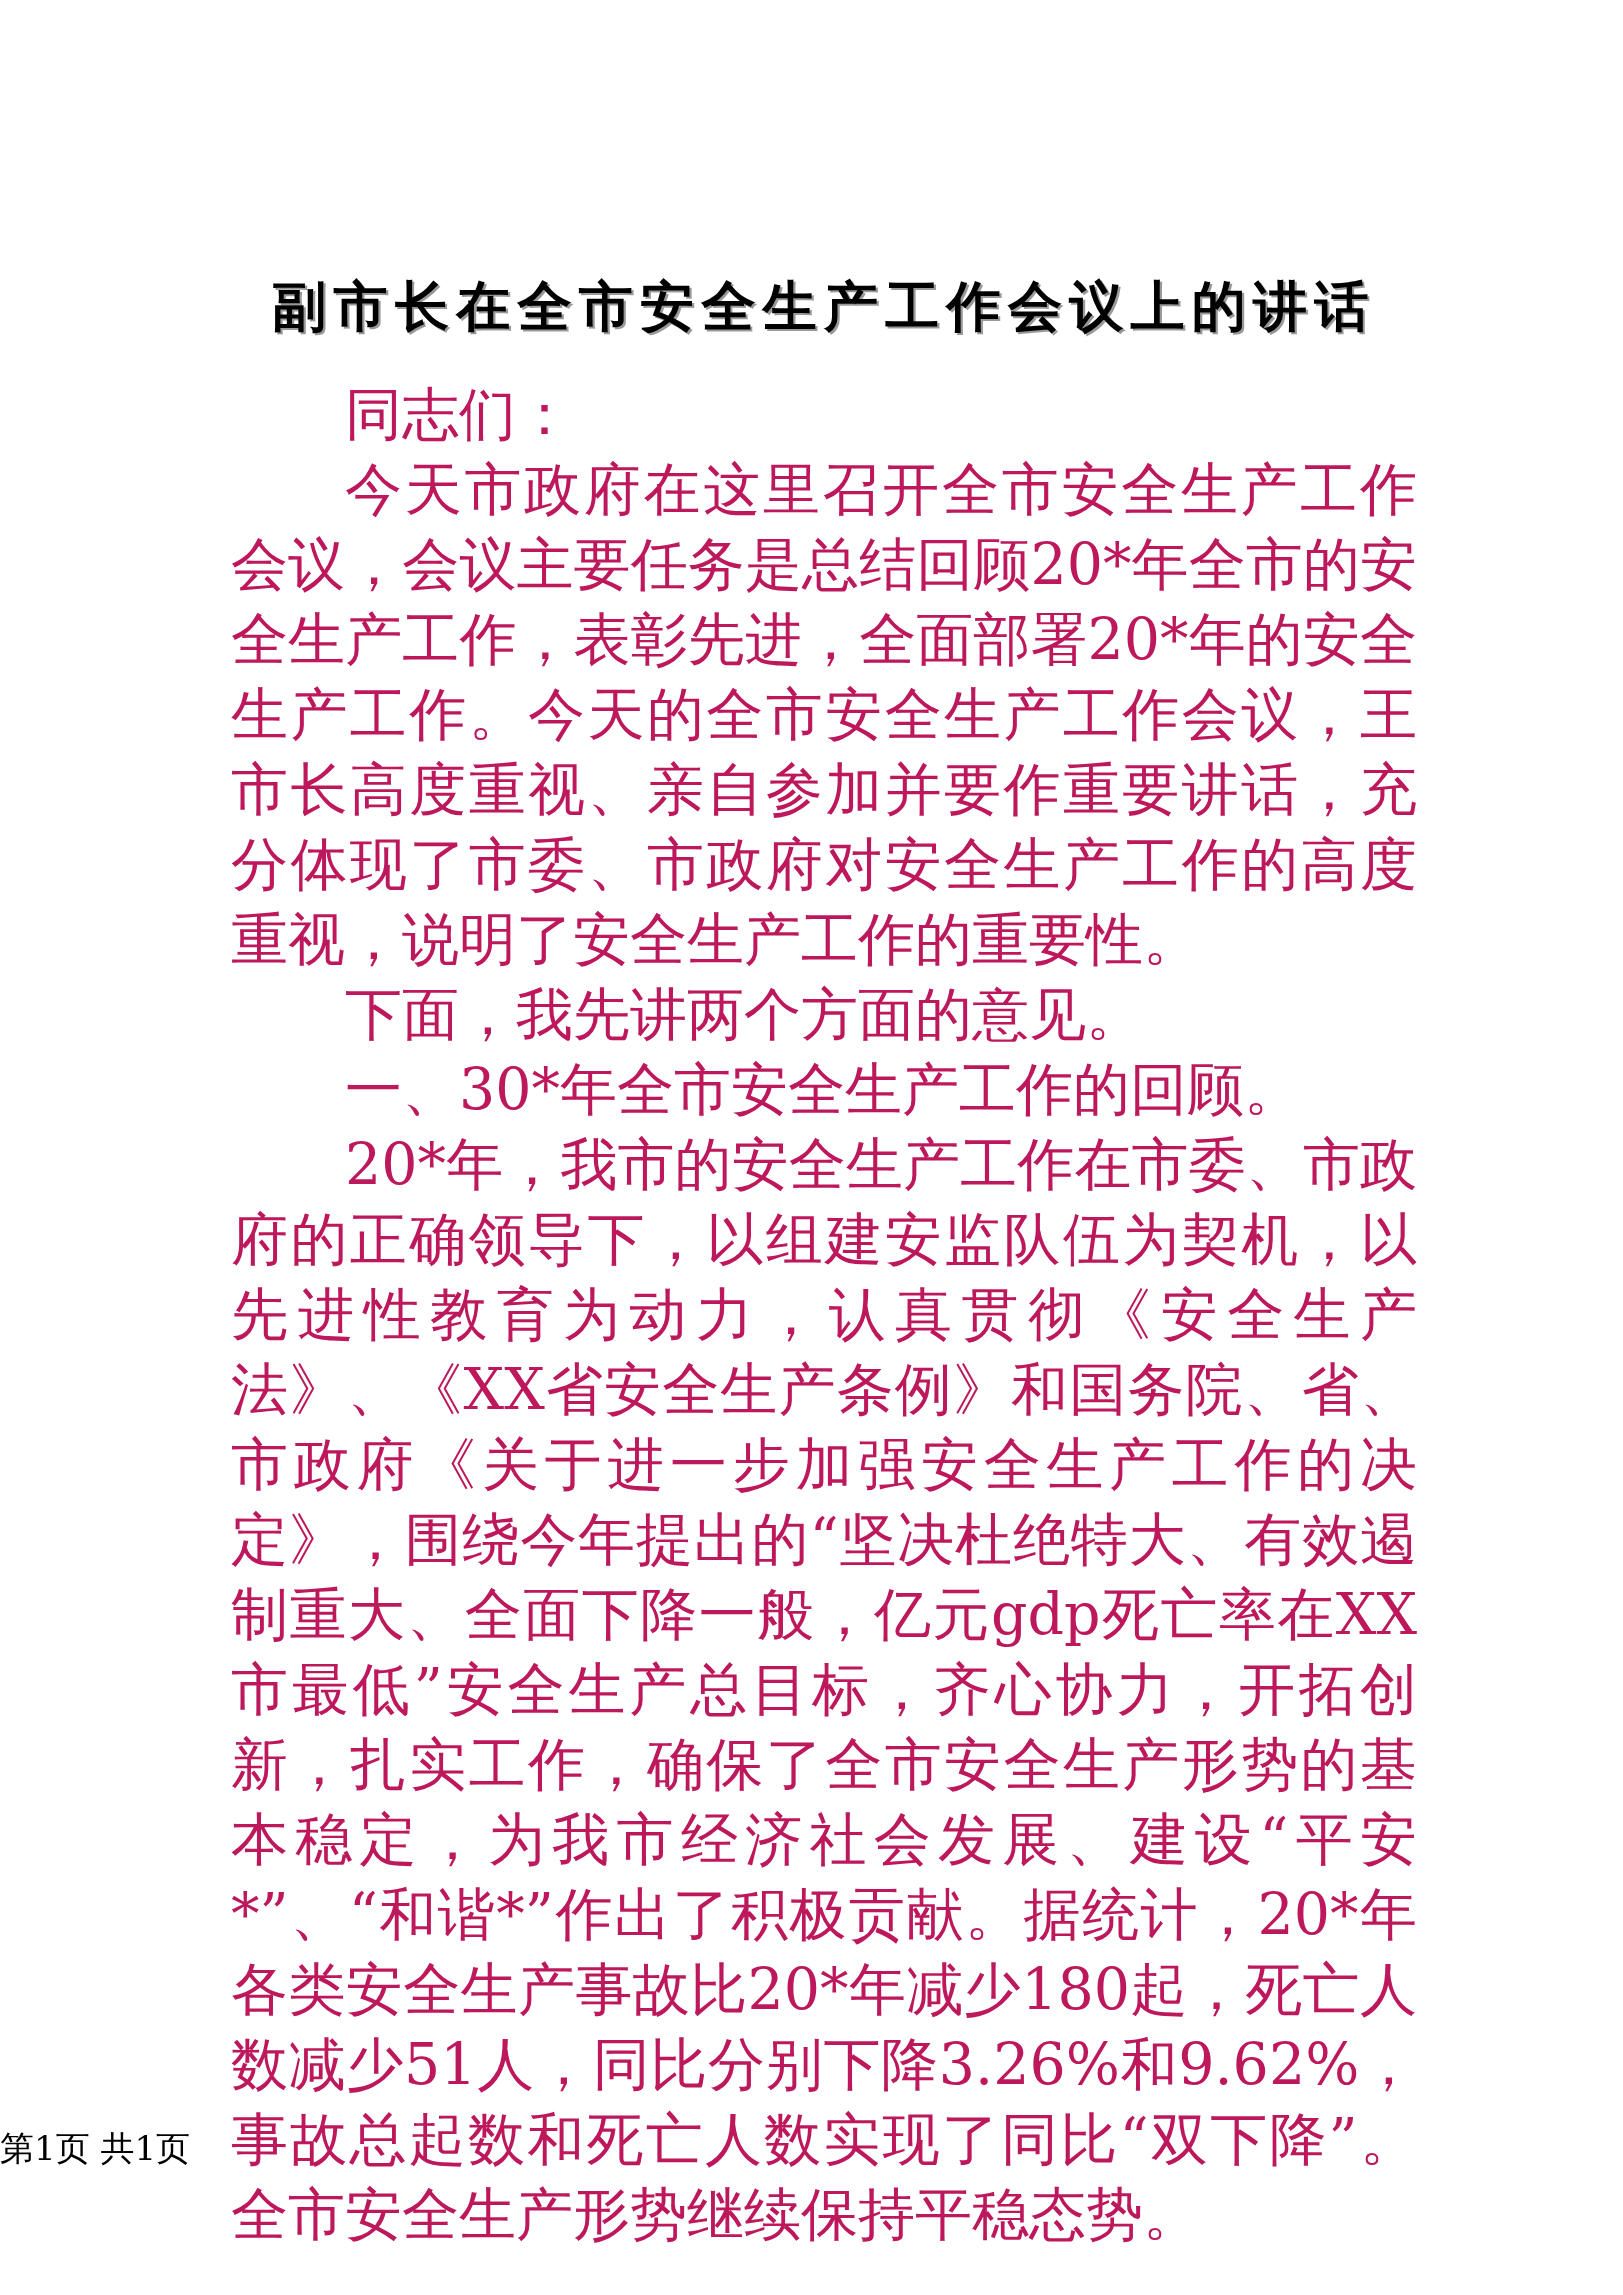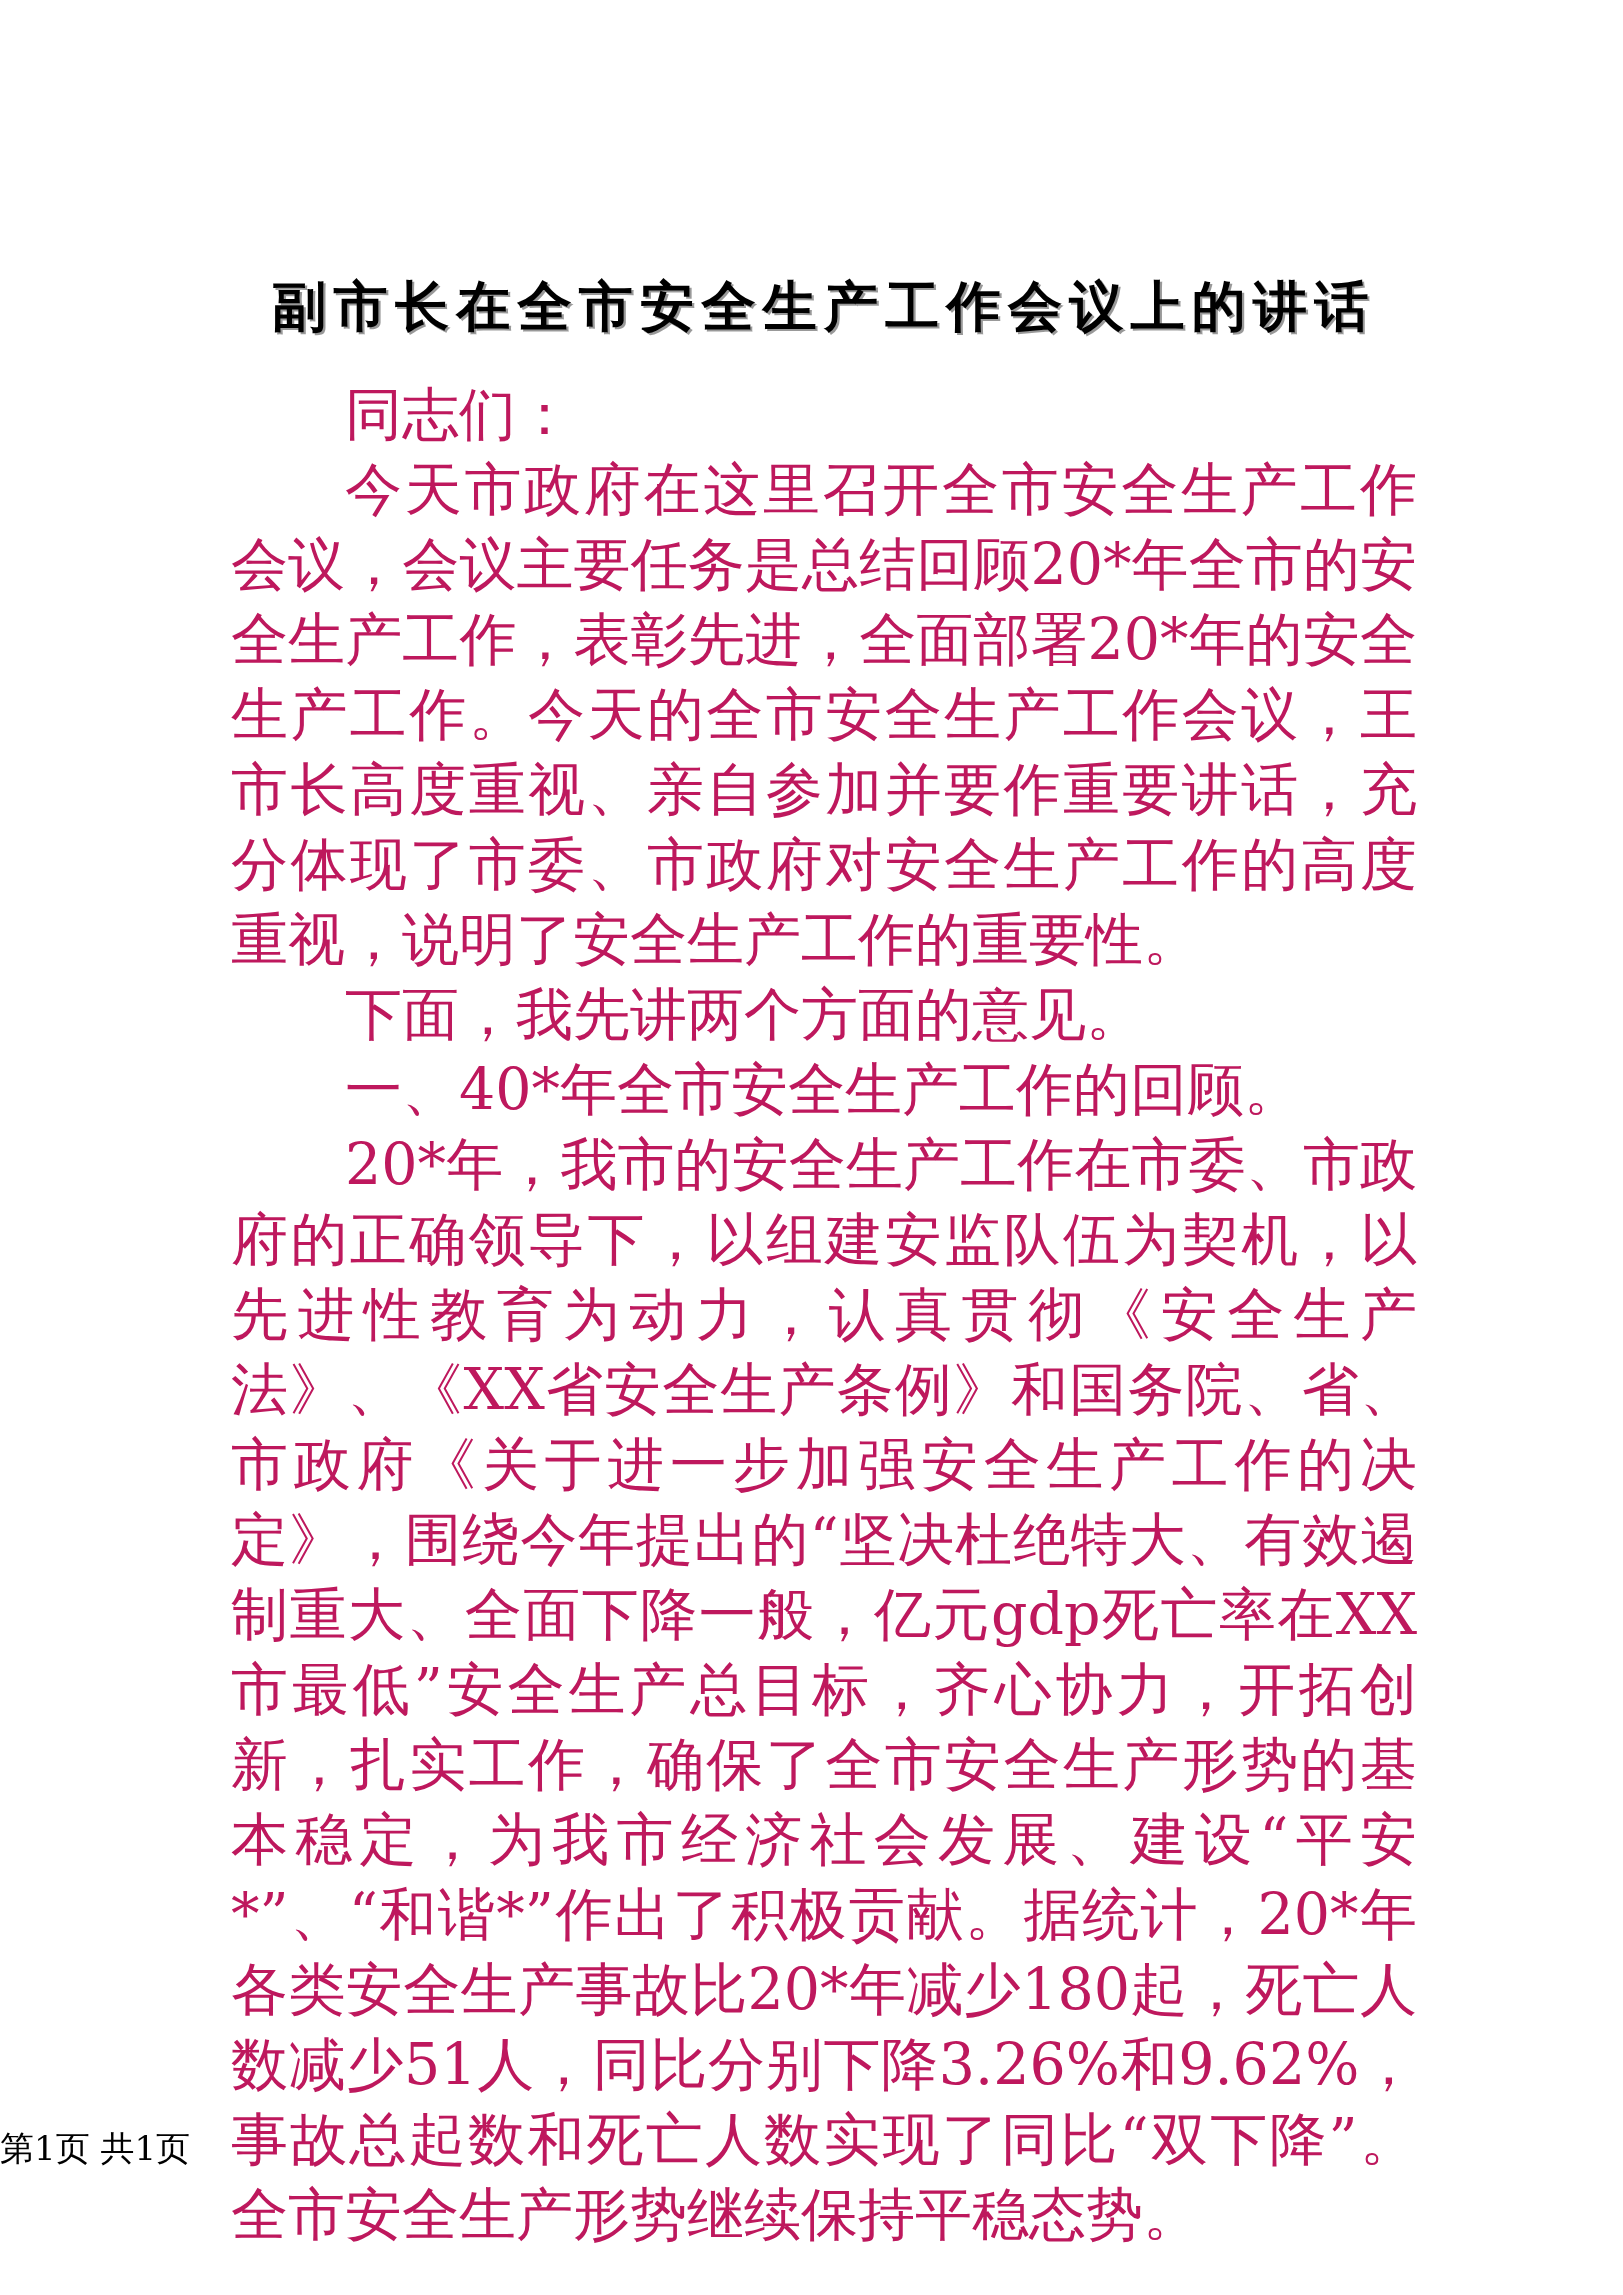--- a/index.html
+++ b/index.html
@@ -57,19 +57,19 @@
 </head>
 <body>
 
 <div class="page">
   <div class="content">
     <h1 class="doc-title">副市长在全市安全生产工作会议上的讲话</h1>
     <div class="doc-body">
         <p>同志们：</p>
         <p>今天市政府在这里召开全市安全生产工作会议，会议主要任务是总结回顾20*年全市的安全生产工作，表彰先进，全面部署20*年的安全生产工作。今天的全市安全生产工作会议，王市长高度重视、亲自参加并要作重要讲话，充分体现了市委、市政府对安全生产工作的高度重视，说明了安全生产工作的重要性。</p>
         <p>下面，我先讲两个方面的意见。</p>
-        <p>一、40*年全市安全生产工作的回顾。</p>
+        <p>一、30*年全市安全生产工作的回顾。</p>
         <p>20*年，我市的安全生产工作在市委、市政府的正确领导下，以组建安监队伍为契机，以先进性教育为动力，认真贯彻《安全生产法》、《XX省安全生产条例》和国务院、省、市政府《关于进一步加强安全生产工作的决定》，围绕今年提出的“坚决杜绝特大、有效遏制重大、全面下降一般，亿元gdp死亡率在XX市最低”安全生产总目标，齐心协力，开拓创新，扎实工作，确保了全市安全生产形势的基本稳定，为我市经济社会发展、建设“平安*”、“和谐*”作出了积极贡献。据统计，20*年各类安全生产事故比20*年减少180起，死亡人数减少51人，同比分别下降3.26%和9.62%，事故总起数和死亡人数实现了同比“双下降”。全市安全生产形势继续保持平稳态势。</p>
       </div>
   </div>
   <div class="doc-footer">第1页 共1页</div>
 </div>
 
 
 </body></html>

